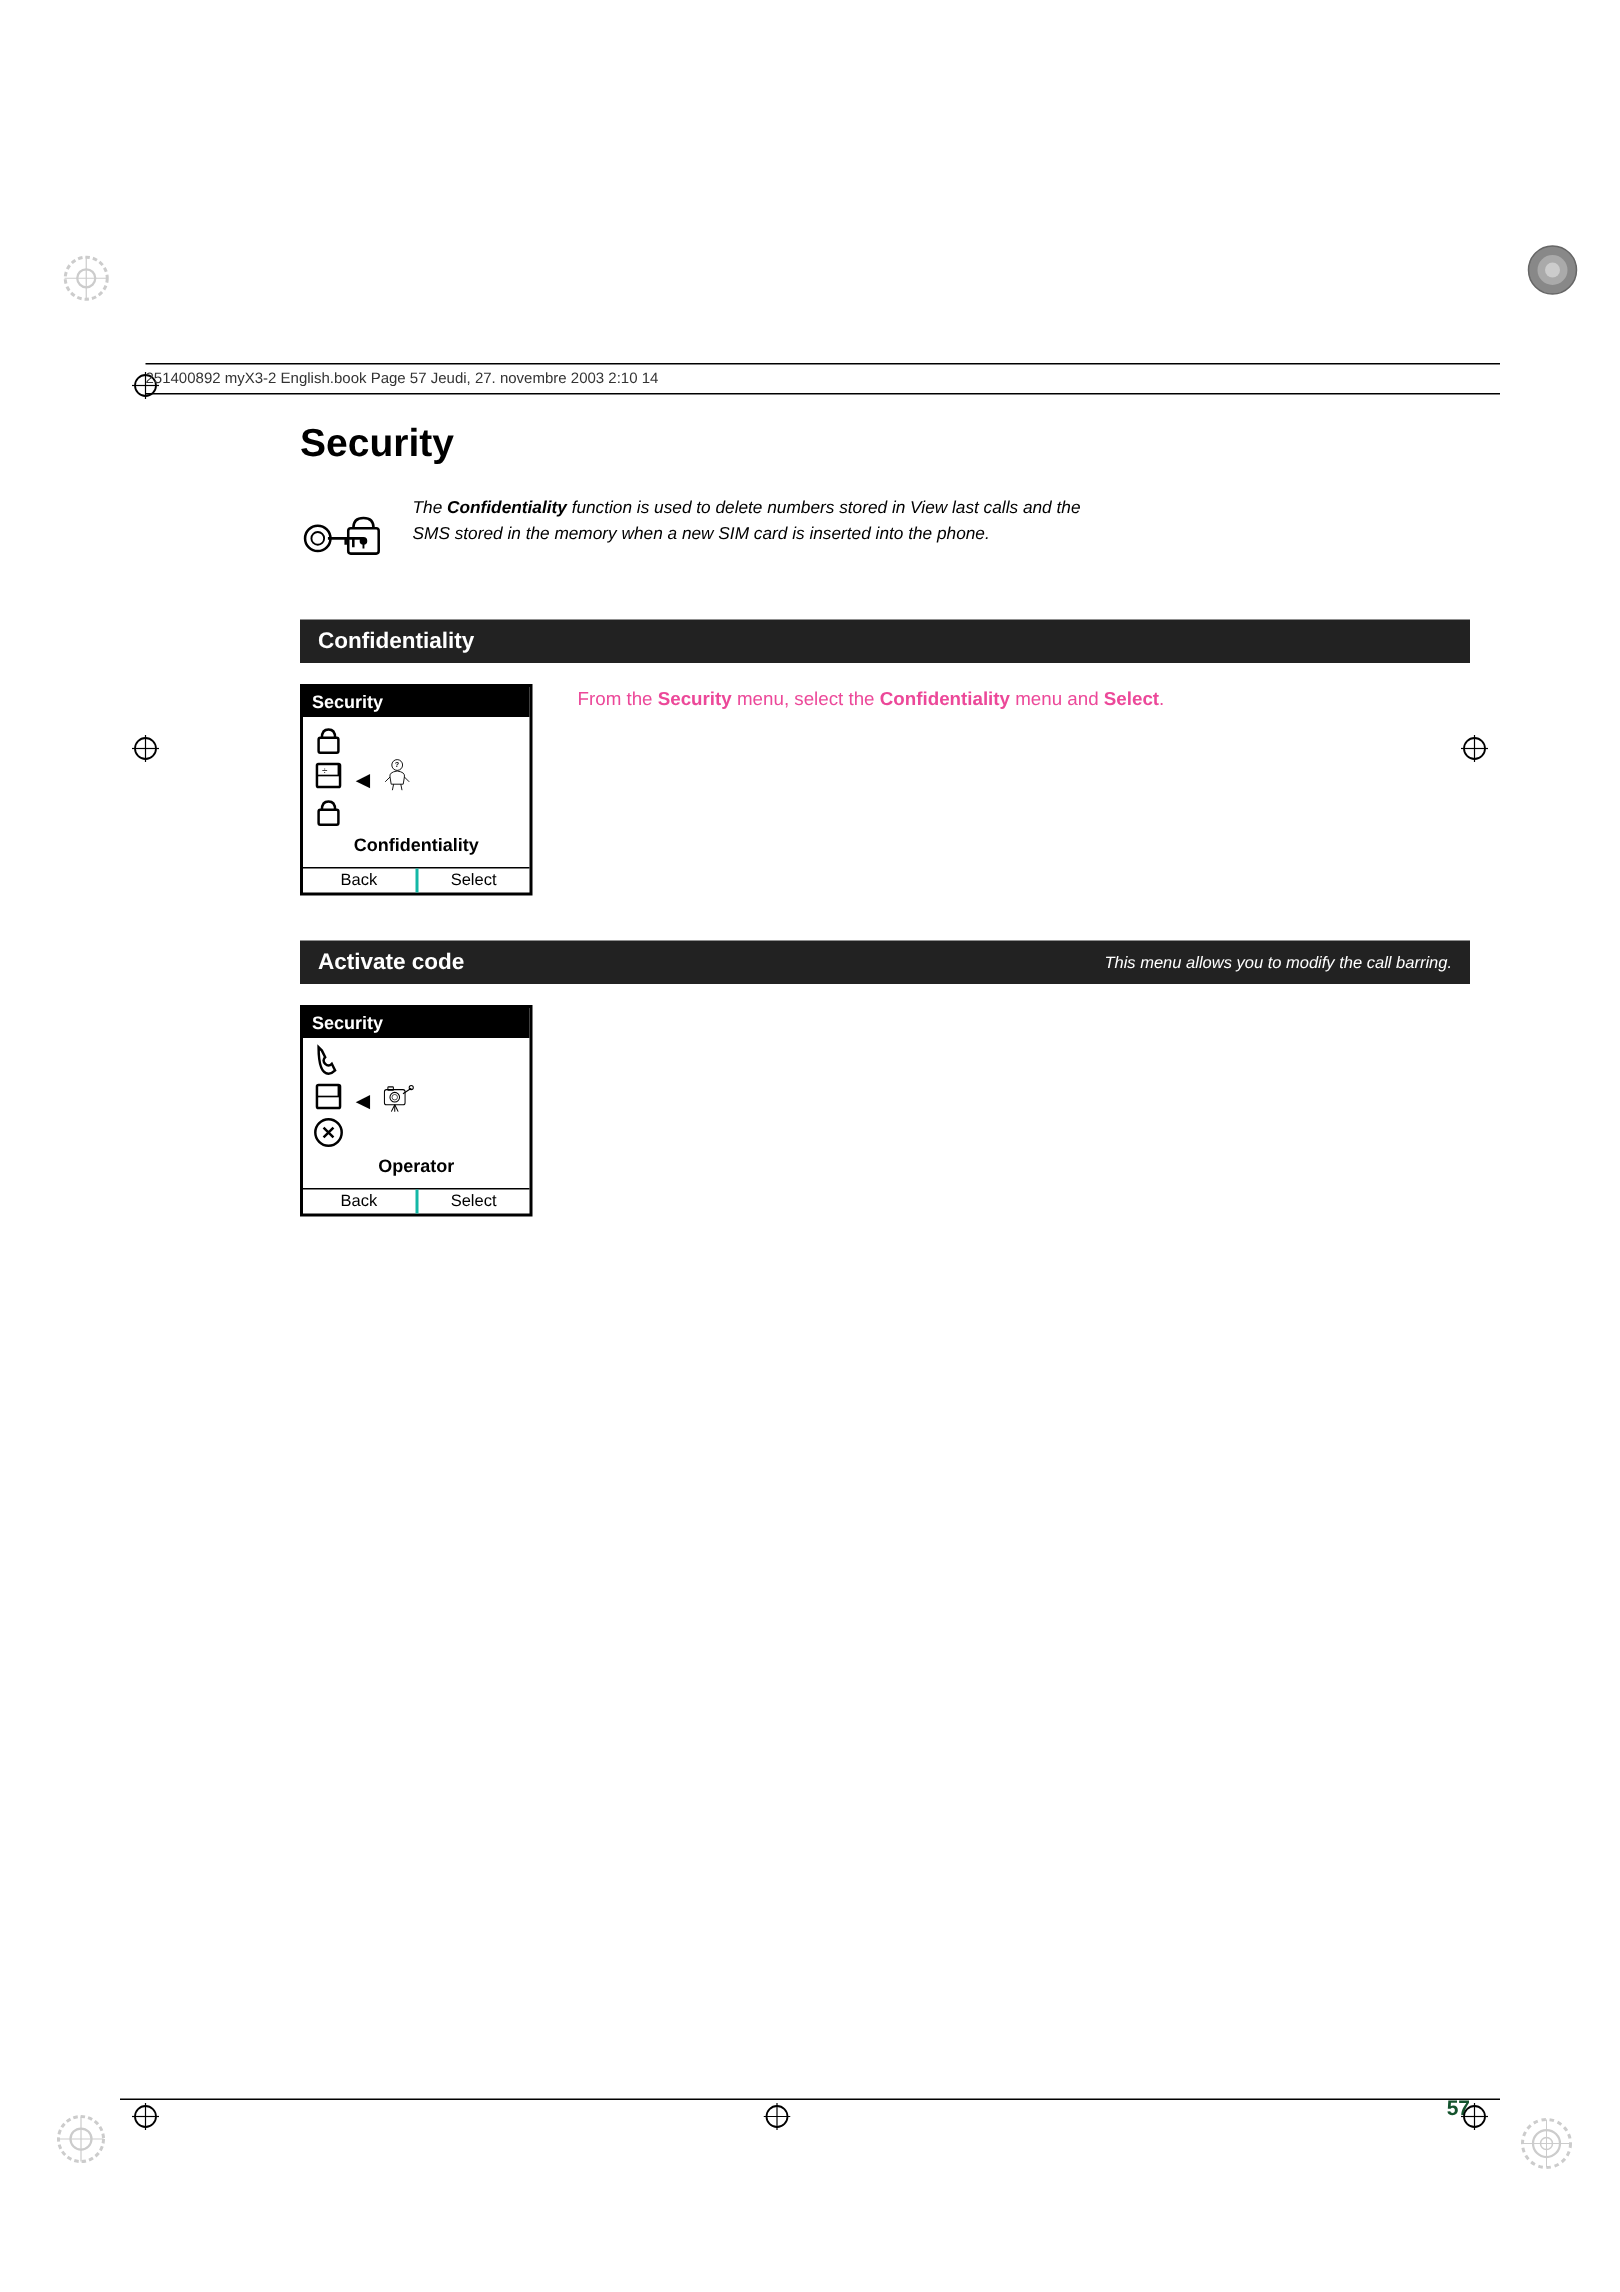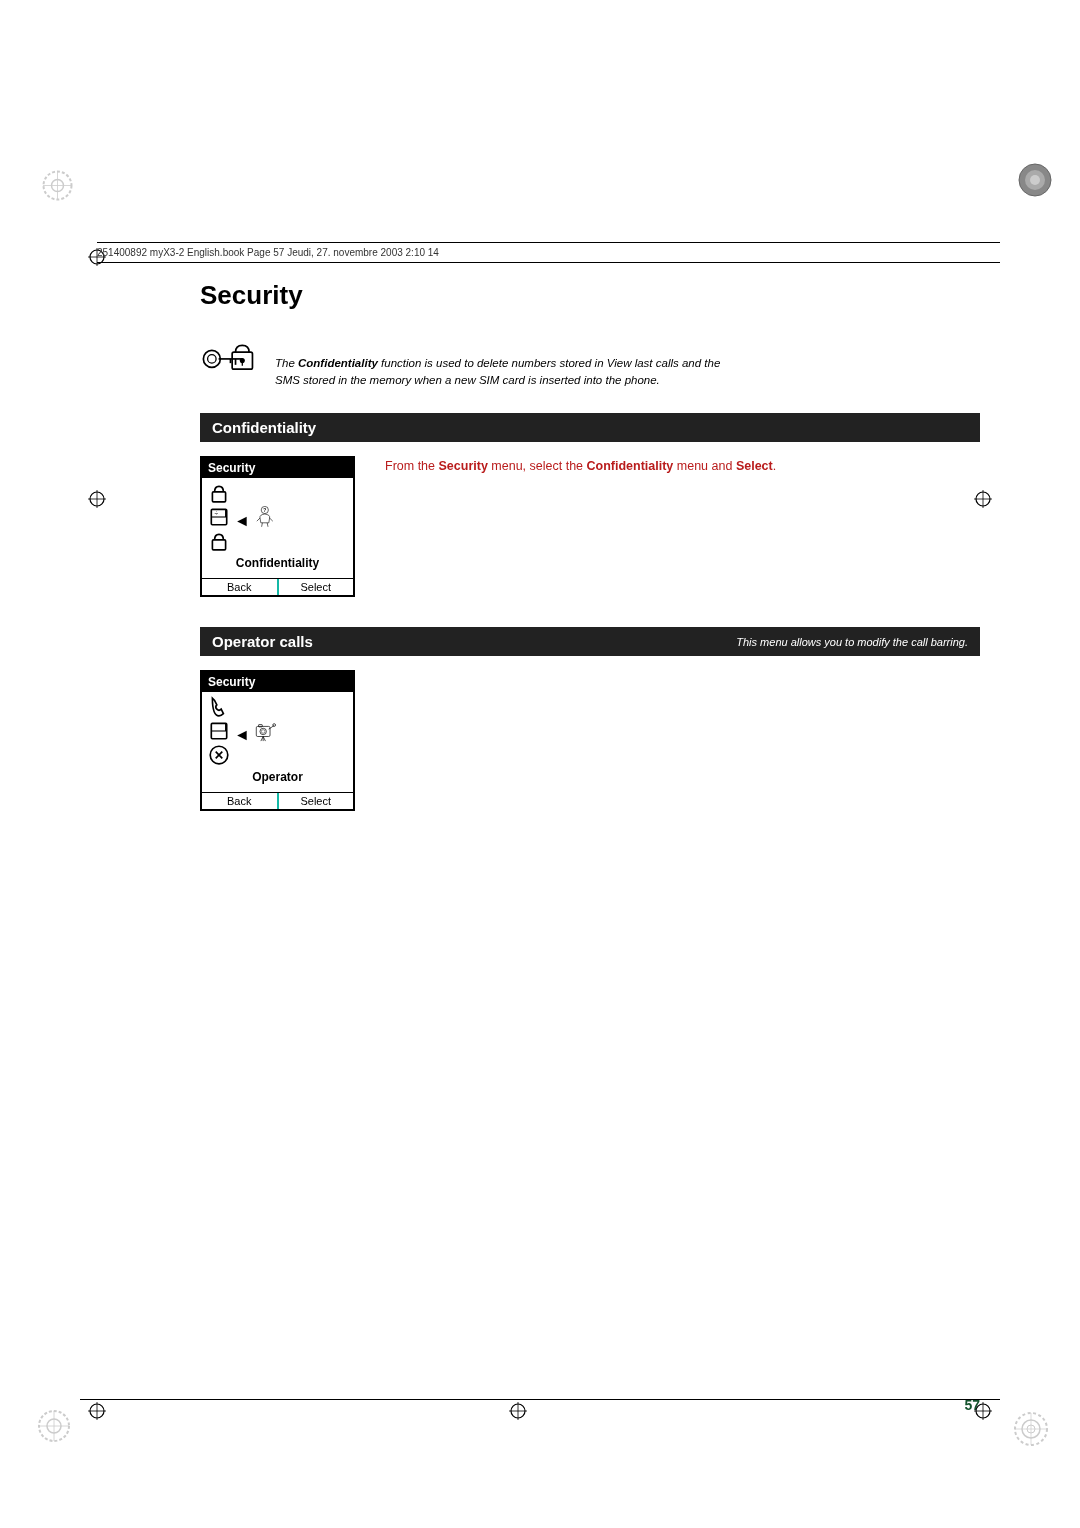--- a/index.html
+++ b/index.html
@@ -48,21 +48,21 @@
     .page-title {
       font-size: 26px;
       font-weight: bold;
       margin-bottom: 20px;
       color: #000;
     }
 
     
     .intro-block {
       display: flex;
-      align-items: flex-end;
+      align-items: flex-start;
       margin-bottom: 24px;
     }
 
     .intro-icon {
       margin-right: 20px;
       flex-shrink: 0;
     }
 
     .intro-icon svg {
       width: 55px;
@@ -157,21 +157,21 @@
     }
 
     .phone-btn:last-child {
       border-right: none;
     }
 
     
     .section-desc {
       font-size: 12.5px;
       line-height: 1.7;
-      color: #b91c1c;
+      color: #ec4899;
       flex: 1;
     }
 
     .section-desc p {
       margin-bottom: 8px;
     }
 
     .section-desc .italic-note {
       font-style: italic;
       font-size: 12px;
@@ -327,21 +327,21 @@
       <div class="section-desc">
         <p>
           From the <strong>Security</strong> menu, select the <strong>Confidentiality</strong> menu and <strong>Select</strong>.
         </p>
       </div>
     </div>
   </div>
 
   <div>
     <div style="background-color:#222; color:#fff; padding:6px 12px; font-size:15px; font-weight:bold; margin-bottom:14px; display:flex; justify-content:space-between; align-items:center;">
-      <span>Operator calls</span>
+      <span>Activate code</span>
       <span style="font-style:italic; font-size:11px; font-weight:normal;">This menu allows you to modify the call barring.</span>
     </div>
     <div class="section-content">
 
       <div class="phone-screen">
         <div class="phone-screen-title">Security</div>
         <div class="phone-screen-body">
           <div class="phone-screen-icons">
             <div class="icon-col">
 

